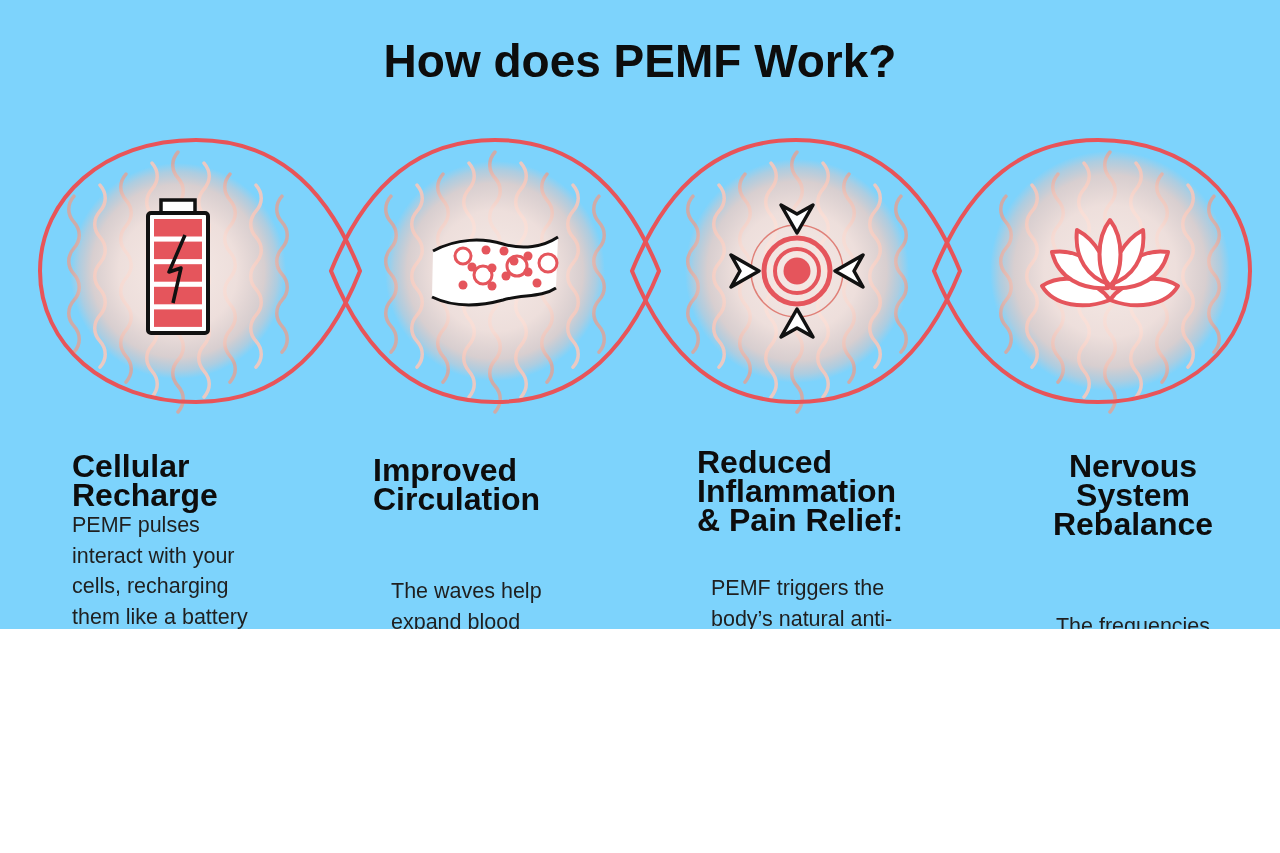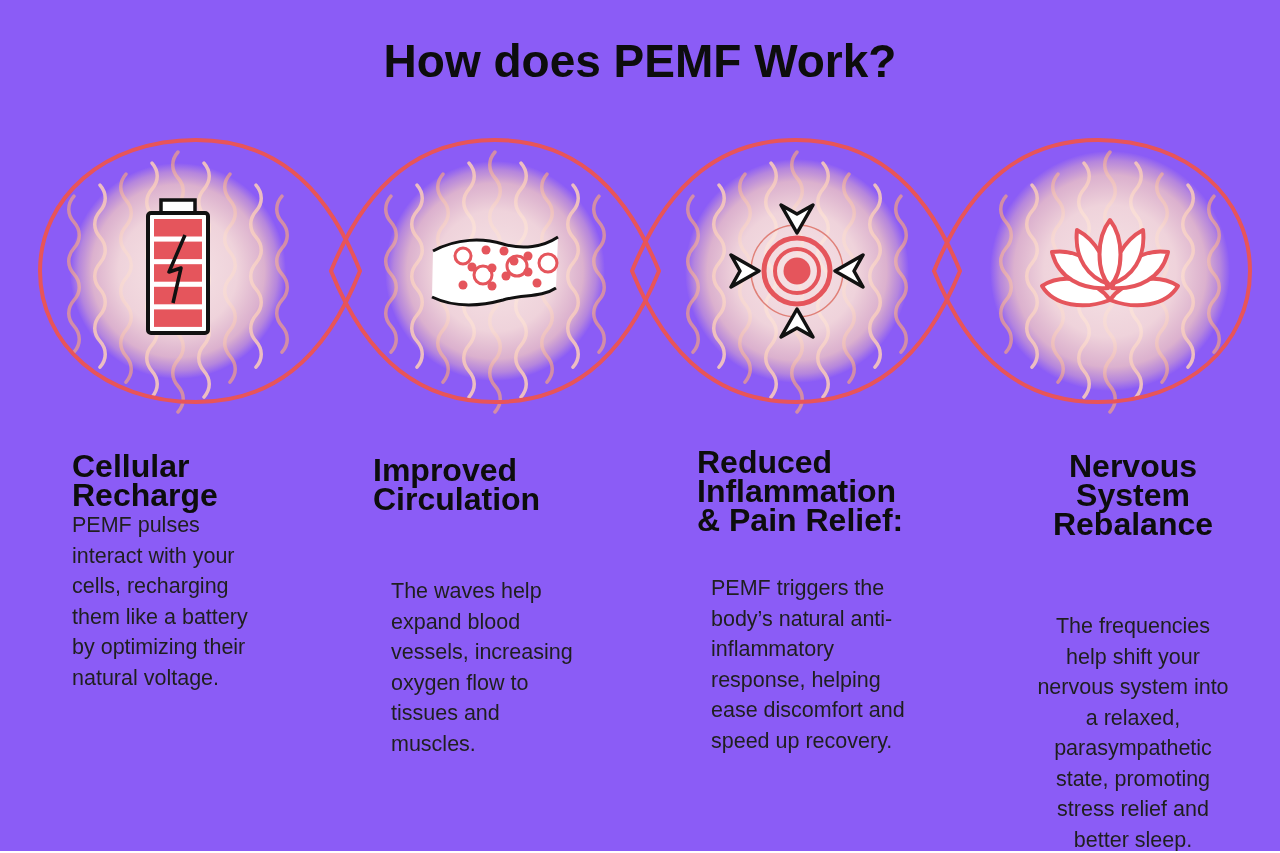--- a/index.html
+++ b/index.html
@@ -1,16 +1,16 @@
 <!DOCTYPE html>
 <html><head>
 <meta charset="utf-8">
 <style>
   html,body{margin:0;padding:0;background:#ffffff;}
-  .canvas{position:relative;width:1280px;height:851px;background:#8b5cf6;overflow:hidden;
+  .canvas{position:relative;width:1280px;height:629px;background:#7dd3fc;overflow:hidden;
           font-family:"Liberation Sans","DejaVu Sans",sans-serif;}
   h1.title{position:absolute;top:34px;left:0;width:1280px;margin:0;text-align:center;
            font-size:46px;font-weight:bold;color:#0d0d0d;letter-spacing:0;}
   svg.diagram{position:absolute;top:0;left:0;}
   .outline{fill:none;stroke:#e85459;stroke-width:4;stroke-linecap:round;}
   .wd{fill:none;stroke:#eb9e8c;stroke-width:3.5;stroke-linecap:round;opacity:.75;}
   .wl{fill:none;stroke:#f6c8bd;stroke-width:3.5;stroke-linecap:round;opacity:.9;}
   .col{position:absolute;color:#1c1c1c;}
   .col h2{margin:0;font-size:32px;line-height:29px;font-weight:bold;color:#0d0d0d;white-space:pre-line;}
   .col p{margin:0;font-size:21.5px;line-height:30.5px;white-space:pre-line;color:#1f1f1f;}

